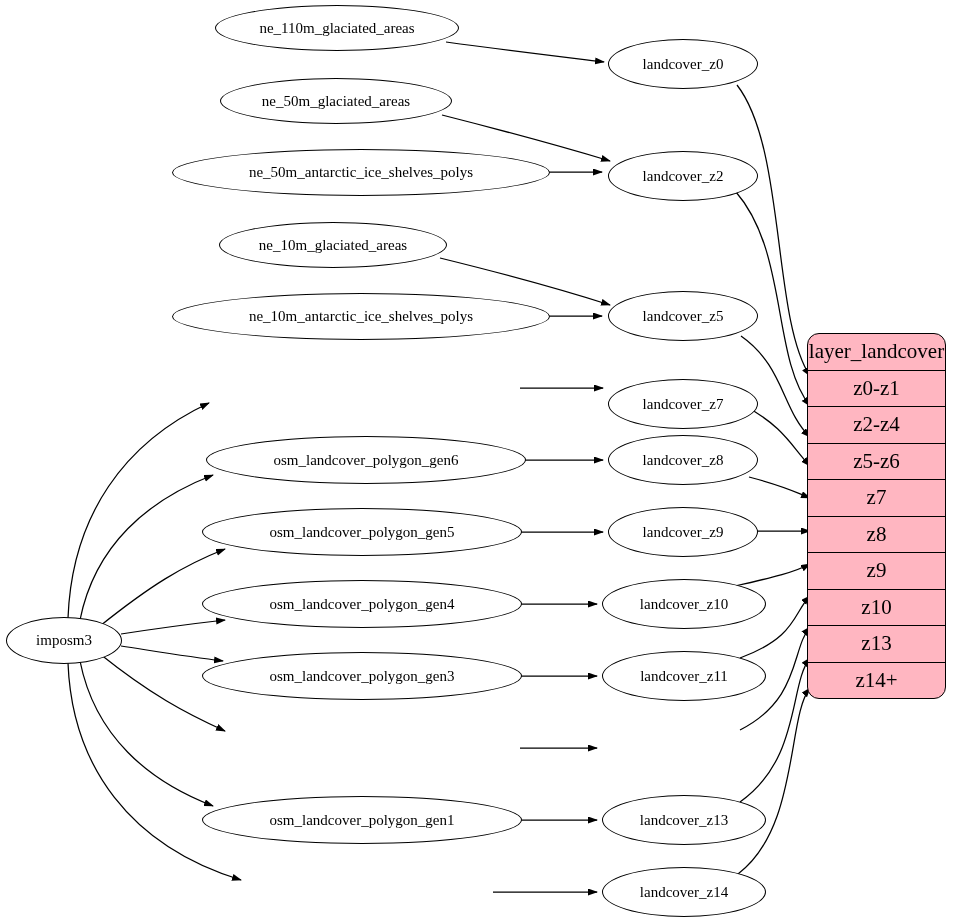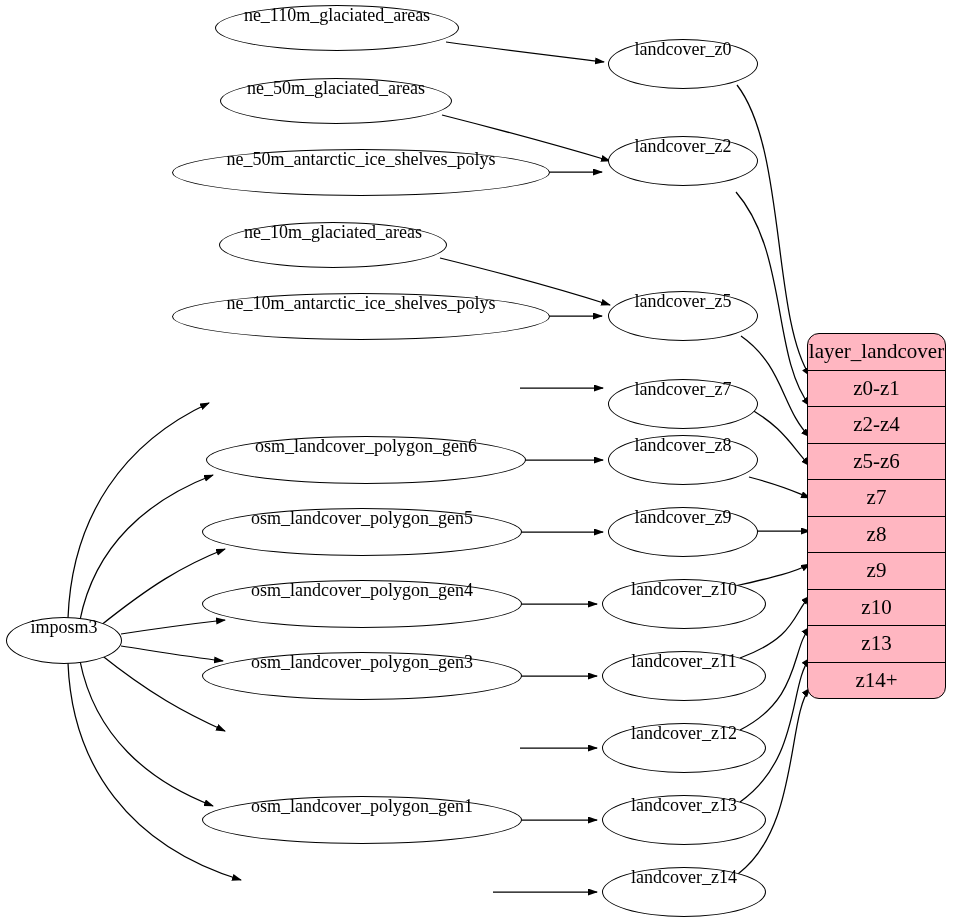--- a/index.html
+++ b/index.html
@@ -10,24 +10,24 @@
   }
   html,body{margin:0;padding:0;background:var(--bg);}
   .canvas{
     position:relative;width:957px;height:923px;background:var(--bg);
     font-family:"Liberation Serif","DejaVu Serif",serif;
     color:#000;overflow:hidden;
   }
   svg.edges{position:absolute;left:0;top:0;width:957px;height:923px;}
   svg.edges path.edge{fill:none;stroke:var(--stroke);stroke-width:1.25px;}
   .node{
-    position:absolute;display:flex;align-items:flex-start;justify-content:center;
+    position:absolute;display:flex;align-items:center;justify-content:center;
     border:1.3px solid var(--stroke);border-radius:50%;
     background:var(--node-fill);box-sizing:border-box;
-    font-size:18px;line-height:1;white-space:nowrap;
+    font-size:15px;line-height:1;white-space:nowrap;
   }
   .record{
     position:absolute;left:807px;top:333px;width:139px;height:366px;
     background:var(--table-fill);border:1.5px solid var(--stroke);
     border-radius:12px;box-sizing:border-box;
     display:flex;flex-direction:column;overflow:hidden;
     font-size:21px;
   }
   .record-cell{
     flex:1;display:flex;align-items:center;justify-content:center;
@@ -114,43 +114,40 @@
   <div class="node" style="left:202px;top:652px;width:320px;height:48px">
     <span>osm_landcover_polygon_gen3</span>
   </div>
   <div class="node" style="left:202px;top:796px;width:320px;height:48px">
     <span>osm_landcover_polygon_gen1</span>
   </div>
 
   <div class="node" style="left:608px;top:39px;width:150px;height:50px">
     <span>landcover_z0</span>
   </div>
-  <div class="node" style="left:608px;top:136px;width:150px;height:50px">
+  <div class="node" style="left:608px;top:151px;width:150px;height:50px">
     <span>landcover_z2</span>
   </div>
   <div class="node" style="left:608px;top:291px;width:150px;height:50px">
     <span>landcover_z5</span>
   </div>
   <div class="node" style="left:608px;top:379px;width:150px;height:50px">
     <span>landcover_z7</span>
   </div>
   <div class="node" style="left:608px;top:435px;width:150px;height:50px">
     <span>landcover_z8</span>
   </div>
   <div class="node" style="left:608px;top:507px;width:150px;height:50px">
     <span>landcover_z9</span>
   </div>
   <div class="node" style="left:602px;top:579px;width:164px;height:50px">
     <span>landcover_z10</span>
   </div>
   <div class="node" style="left:602px;top:651px;width:164px;height:50px">
     <span>landcover_z11</span>
-  </div>
-  <div class="node" style="left:602px;top:723px;width:164px;height:50px">
-    <span>landcover_z12</span>
   </div>
   <div class="node" style="left:602px;top:795px;width:164px;height:50px">
     <span>landcover_z13</span>
   </div>
   <div class="node" style="left:602px;top:867px;width:164px;height:50px">
     <span>landcover_z14</span>
   </div>
 
   <div class="record">
     <div class="record-cell">layer_landcover</div>

